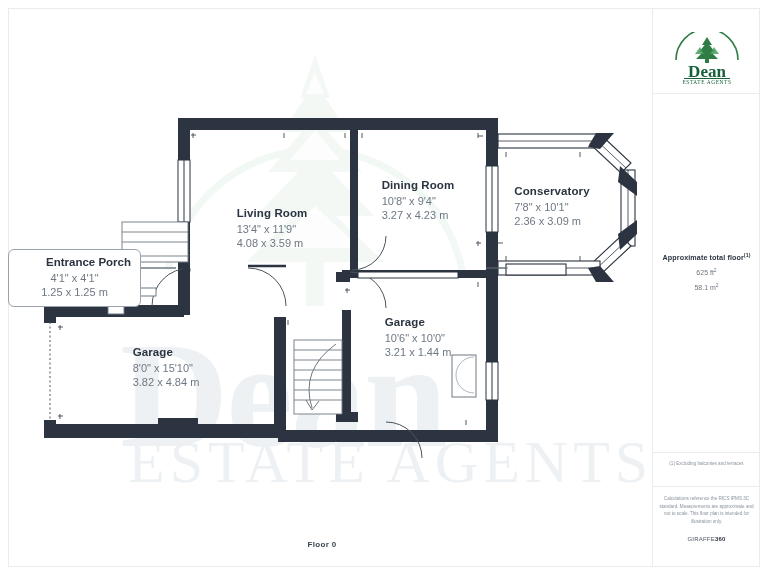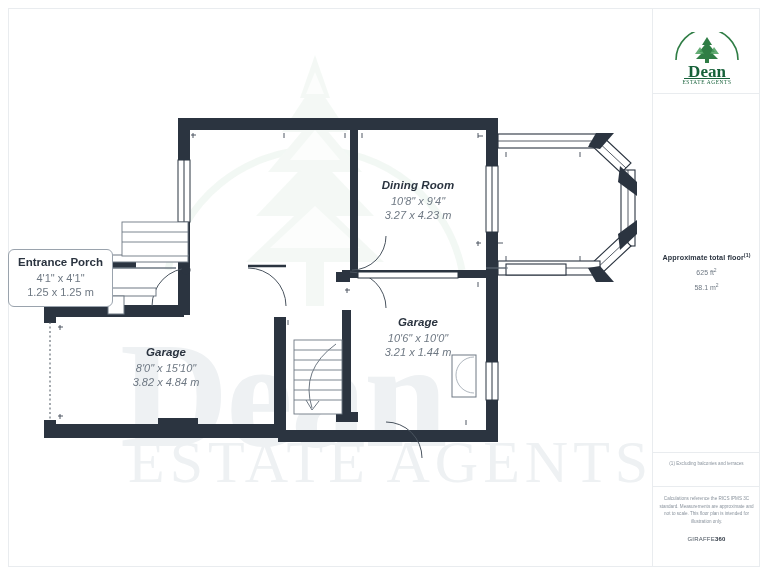--- a/index.html
+++ b/index.html
@@ -69,24 +69,23 @@
     position: absolute;
     left: 0; top: 0;
     width: 644px;
     height: 576px;
   }
   #plan svg { display: block; }
 
   
   .room-label {
     position: absolute;
-    text-align: center;
+    text-align: left;
     white-space: nowrap;
     transform: translateX(-50%);
-    font-style: italic;
   }
   .room-label .rname {
     font-size: 11.5px;
     font-weight: 700;
     color: #2b3440;
     letter-spacing: 0.1px;
     line-height: 1.35;
   }
   .room-label .rdim {
     font-size: 11px;
@@ -102,20 +101,21 @@
     border-radius: 6px;
     padding: 5px 9px 6px 9px;
     text-align: center;
     white-space: nowrap;
   }
   .callout .rname {
     font-size: 11.5px;
     font-weight: 700;
     color: #2b3440;
     line-height: 1.35;
+    margin-left: 28px;
   }
   .callout .rdim {
     font-size: 11px;
     color: #6e7883;
     line-height: 1.35;
   }
 
   
   .floor-caption {
     position: absolute;
@@ -422,46 +422,57 @@
         <path d="M478 282 l0 5"></path>
       </g>
 
       <g fill="#ffffff" stroke="#2b3440" stroke-width="1">
         <rect x="358" y="272" width="100" height="6"></rect>
       </g>
 
     </svg>
   </div>
 
+  <div class="room-label" style="left:272px; top:206px;">
+    <div class="rname">Living Room</div>
+    <div class="rdim">13'4" x 11'9"</div>
+    <div class="rdim">4.08 x 3.59 m</div>
+  </div>
 
   <div class="room-label" style="left:418px; top:178px;">
     <div class="rname">Dining Room</div>
     <div class="rdim">10'8" x 9'4"</div>
     <div class="rdim">3.27 x 4.23 m</div>
   </div>
 
+  <div class="room-label" style="left:552px; top:184px;">
+    <div class="rname">Conservatory</div>
+    <div class="rdim">7'8" x 10'1"</div>
+    <div class="rdim">2.36 x 3.09 m</div>
+  </div>
 
   <div class="room-label" style="left:418px; top:315px;">
     <div class="rname">Garage</div>
     <div class="rdim">10'6" x 10'0"</div>
     <div class="rdim">3.21 x 1.44 m</div>
   </div>
 
   <div class="room-label" style="left:166px; top:345px;">
     <div class="rname">Garage</div>
     <div class="rdim">8'0" x 15'10"</div>
     <div class="rdim">3.82 x 4.84 m</div>
   </div>
 
   <div class="callout" style="left:8px; top:249px;">
     <div class="rname">Entrance Porch</div>
     <div class="rdim">4'1" x 4'1"</div>
     <div class="rdim">1.25 x 1.25 m</div>
   </div>
 
+  <div class="floor-caption">Floor 0</div>
 
   <div id="panel">
 
     <div class="panel-sep" style="top:85px;"></div>
     <div class="panel-sep" style="top:444px;"></div>
     <div class="panel-sep" style="top:478px;"></div>
 
     <div class="logo-wrap">
       <svg class="logo-svg" width="74" height="52" viewBox="0 0 74 52">
         <path d="M6 28 A31 31 0 0 1 68 28" fill="none" stroke="#2f7d45" stroke-width="1.6"></path>

